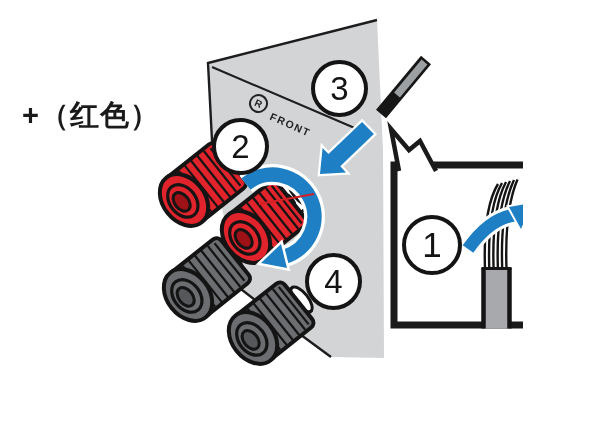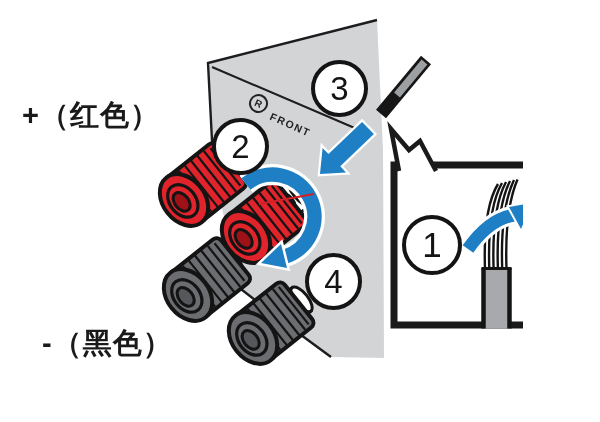--- a/index.html
+++ b/index.html
@@ -154,21 +154,20 @@
 
       <g>
         <path d="M468,249 Q489,219 514,215" fill="none" stroke="#ffffff" stroke-width="19"></path>
         <path d="M468,249 Q489,219 514,215" fill="none" stroke="#1f7fc4" stroke-width="13"></path>
         <polygon points="532,203 509,207 521,229" fill="#1f7fc4" stroke="#ffffff" stroke-width="4" paint-order="stroke"></polygon>
       </g>
     </g>
   </svg>
 
   <div class="label" style="left:22px;top:96px;">+（红色）</div>
-  <div class="label" style="left:42px;top:324px;">-（黑色）</div>
 
   <div class="r-badge">R</div>
   <div class="front-label">FRONT</div>
 
   <div class="step-circle step-lg" style="left:402px;top:215px;">
     <span>1</span>
   </div>
   <div class="step-circle step-md" style="left:212px;top:118px;">
     <span>2</span>
   </div>

